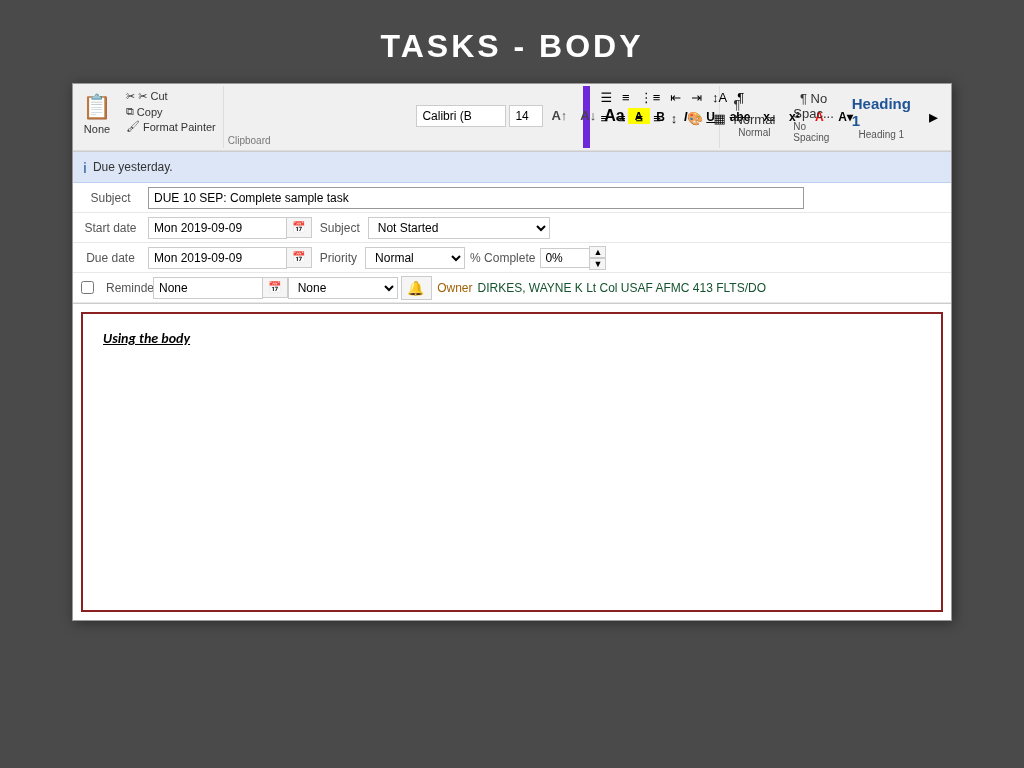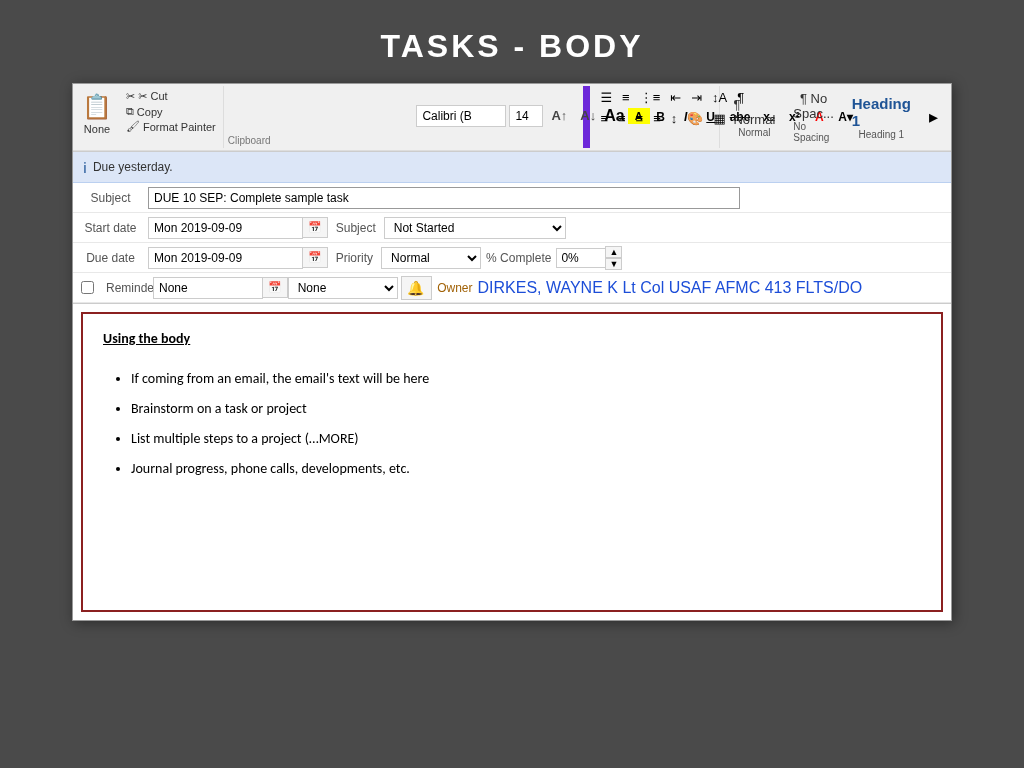--- a/index.html
+++ b/index.html
@@ -210,25 +210,25 @@
       color: #555;
     }
     .field-value {
       font-size: 12px;
       border: 1px solid #ccc;
       background: white;
       padding: 3px 5px;
       outline: none;
     }
     .subject-input {
-      width: 592px;
+      width: 656px;
       border: 1px solid #999;
     }
     .date-input {
-      width: 155px;
+      width: 139px;
       border: 1px solid #ccc;
     }
     .cal-btn {
       border: 1px solid #ccc;
       background: #f5f5f5;
       cursor: pointer;
       padding: 3px 5px;
       font-size: 11px;
       margin-left: -1px;
     }
@@ -271,30 +271,31 @@
       background: white;
       padding: 2px 5px;
       width: 110px;
     }
     .owner-label {
       font-size: 12px;
       color: #a16207;
       padding: 0 5px;
     }
     .owner-value {
-      font-size: 16px;
-      color: #1d4ed8;
+      font-size: 12px;
+      color: #14532d;
     }
     
     .body-area {
       background: white;
       border: 2px solid #8b2020;
       margin: 8px;
       padding: 16px 20px;
       min-height: 300px;
+      font-style: italic;
     }
     .body-heading {
       font-size: 14px;
       font-weight: bold;
       text-decoration: underline;
       margin-bottom: 18px;
       font-family: Calibri, Arial, sans-serif;
     }
     .body-list {
       list-style: disc;
@@ -466,21 +467,15 @@
           <option>None</option>
         </select>
         <button style="border:1px solid #ccc;background:#f5f5f5;cursor:pointer;padding:3px 6px;font-size:14px;margin-left:3px;">🔔</button>
         <div class="owner-label">Owner</div>
         <div class="owner-value">DIRKES, WAYNE K Lt Col USAF AFMC 413 FLTS/DO</div>
       </div>
     </div>
 
     <div class="body-area">
       <div class="body-heading">Using the body</div>
-      <ul class="body-list">
-        <li>If coming from an email, the email's text will be here</li>
-        <li>Brainstorm on a task or project</li>
-        <li>List multiple steps to a project (…MORE)</li>
-        <li>Journal progress, phone calls, developments, etc.</li>
-      </ul>
     </div>
   </div>
 </div>
 
 </body></html>

